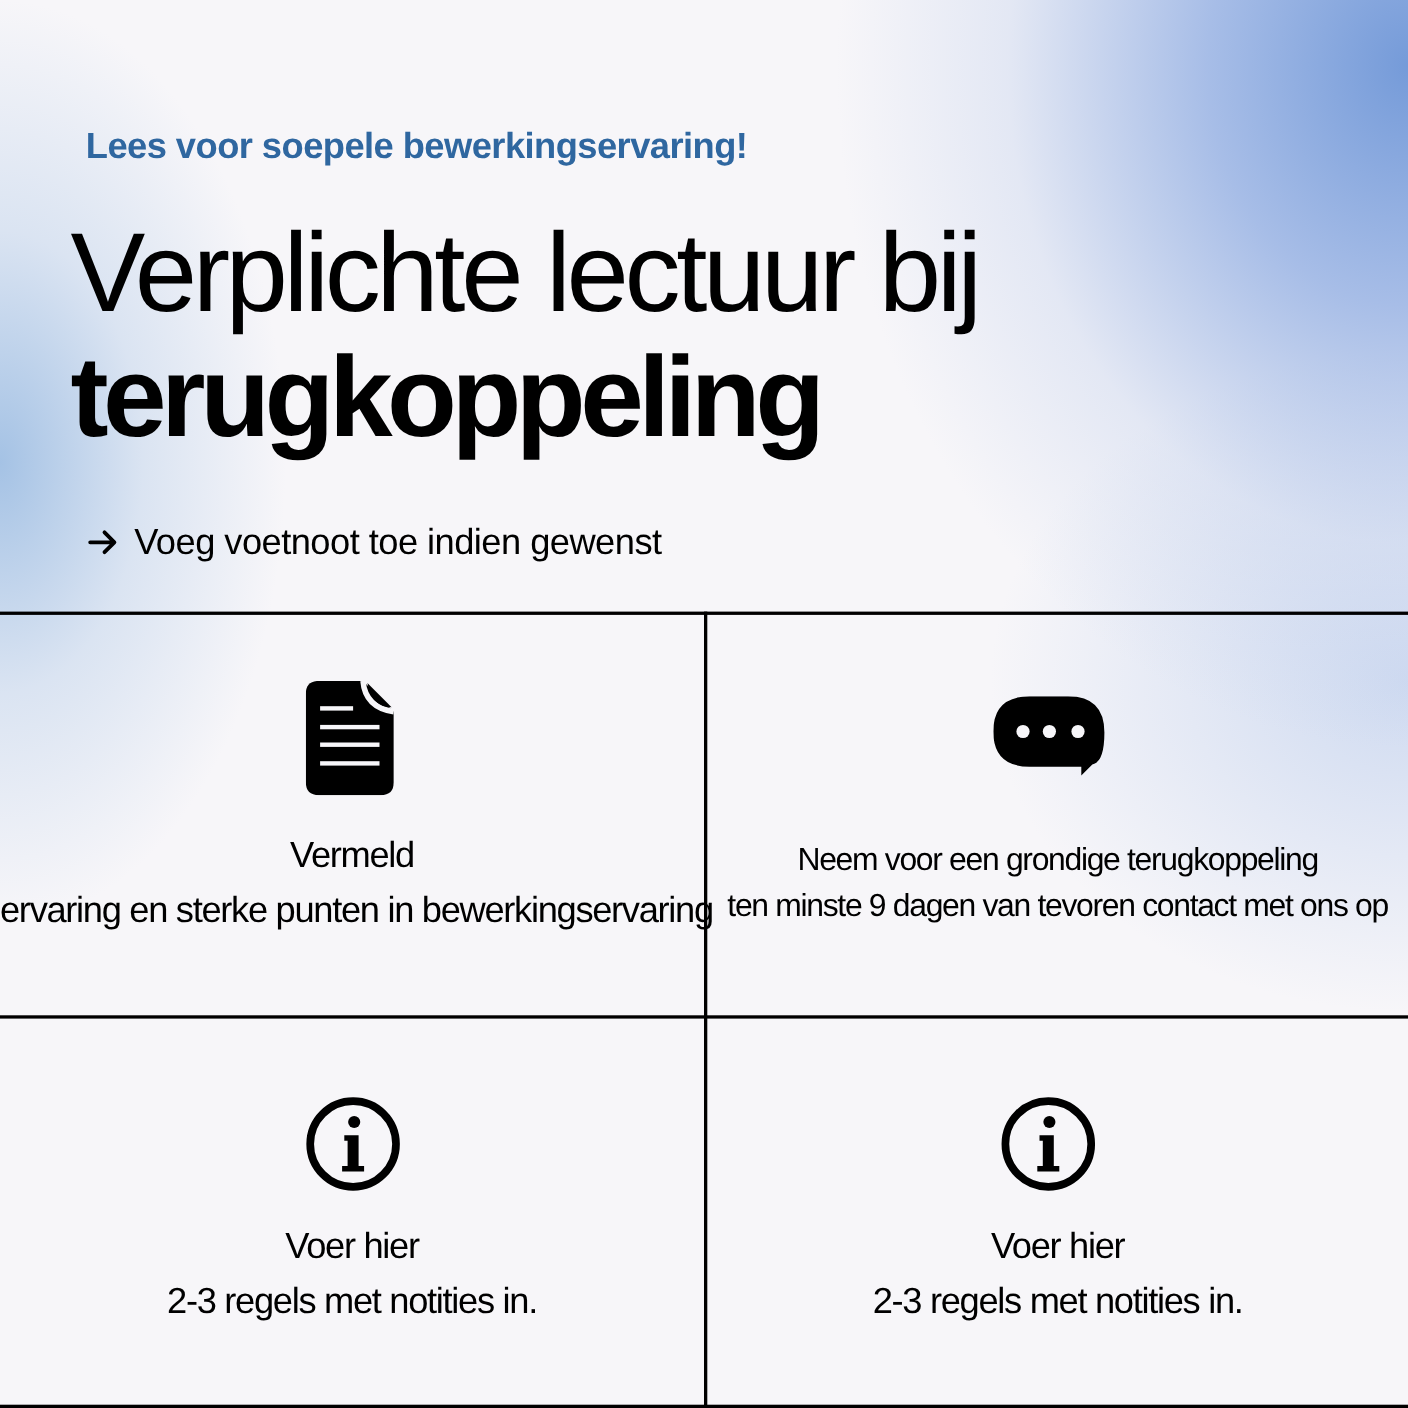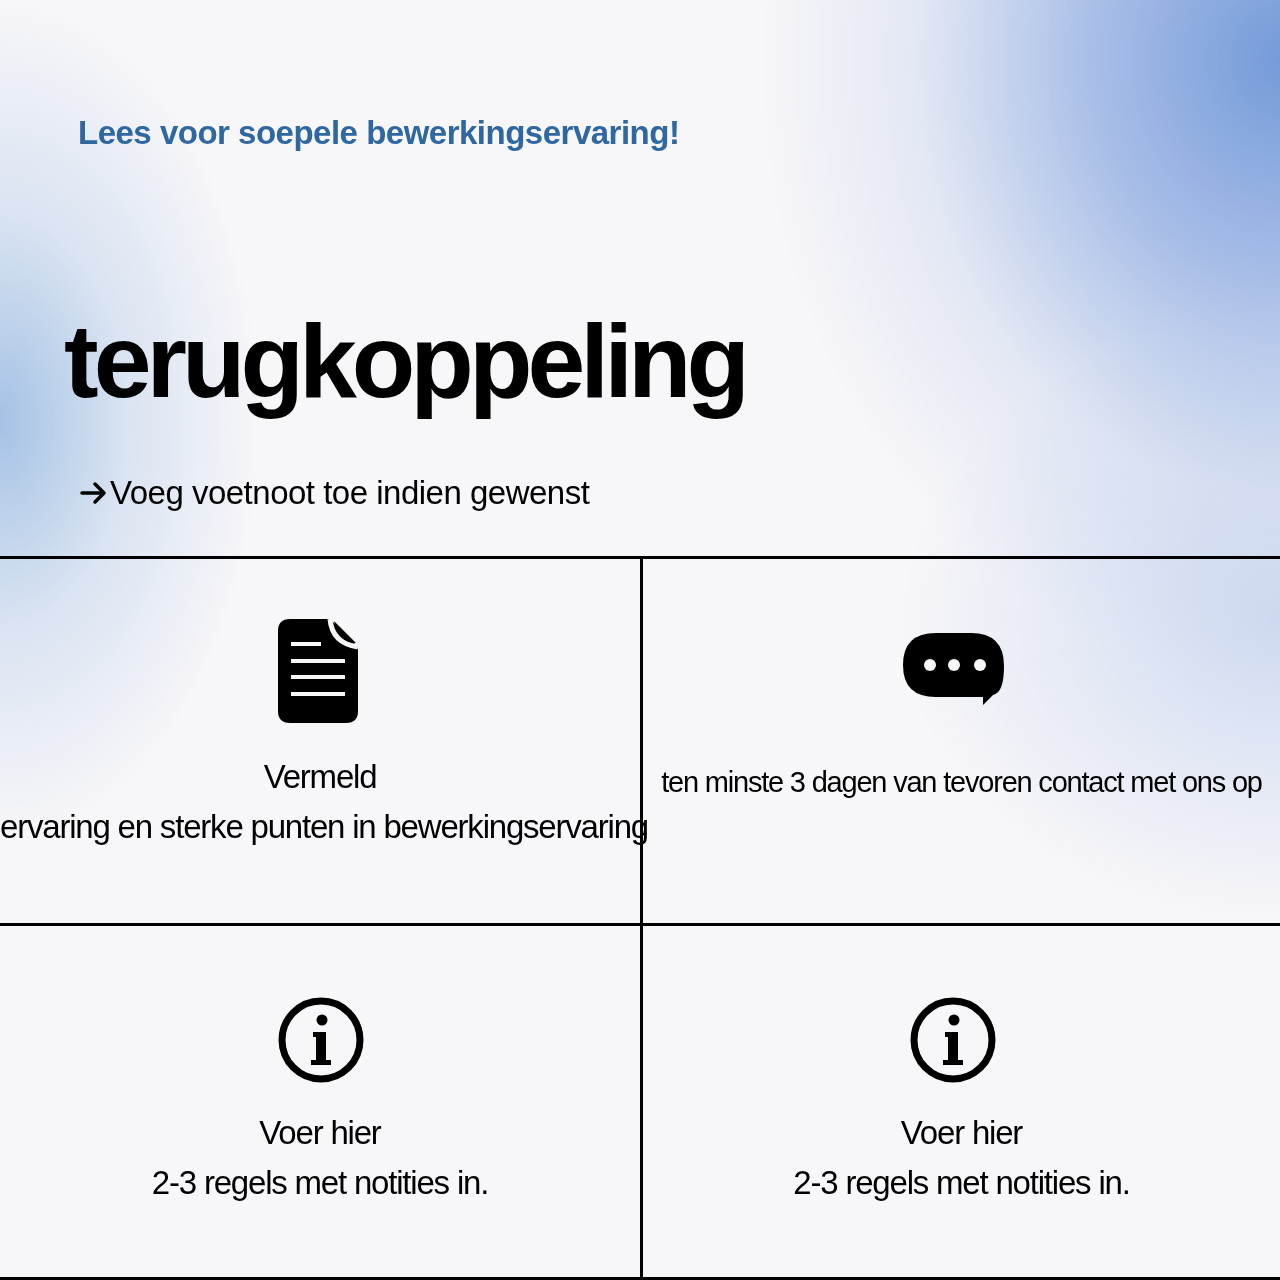--- a/index.html
+++ b/index.html
@@ -26,21 +26,21 @@
     .title-light {
       position: absolute; left: 64px; top: 160px;
       font-size: 102px; font-weight: 400; letter-spacing: -4px; line-height: 1.1;
     }
     .title-bold {
       position: absolute; left: 64px; top: 272px;
       font-size: 104px; font-weight: 700; letter-spacing: -5px; line-height: 1.1;
     }
     .footnote {
       position: absolute; left: 78px; top: 442px;
-      display: flex; align-items: center; 
+      display: flex; align-items: center; gap: 12px;
       font-size: 33px; letter-spacing: -0.5px;
     }
     .footnote .arrow { width: 32px; height: 32px; }
     .grid {
       position: absolute; left: 0; top: 556px; width: 1280px; height: 724px;
       border-top: 3px solid #000;
     }
     .hline { position: absolute; left: 0; top: 923px; width: 1280px; height: 3px; background: #000; }
     .vline { position: absolute; left: 640px; top: 556px; width: 3px; height: 724px; background: #000; }
     .bline { position: absolute; left: 0; top: 1277px; width: 1280px; height: 3px; background: #000; }
@@ -49,20 +49,21 @@
     .cell .text { position: absolute; width: 100%; left: 0; font-size: 33px; letter-spacing: -1.2px; line-height: 50px; white-space: nowrap; }
     .cell.c2 .text { font-size: 29px; line-height: 42px; }
   </style>
 </head>
 <body>
 
 <div class="bg"></div>
 
 <div class="header">
   <div class="eyebrow">Lees voor soepele bewerkingservaring!</div>
+  <div class="title-light">Verplichte lectuur bij</div>
   <div class="title-bold">terugkoppeling</div>
   <div class="footnote">
     <svg class="arrow" viewBox="0 0 32 32">
       <path d="M4 16 H26 M17 7 L26 16 L17 25" stroke="#000" stroke-width="3.5" fill="none" stroke-linecap="round" stroke-linejoin="round"></path>
     </svg>
     <span>Voeg voetnoot toe indien gewenst</span>
   </div>
 </div>
 
 <div class="grid"></div>
@@ -87,21 +88,22 @@
 </div>
 
 <div class="cell c2" style="left:643px;top:559px;width:637px;height:364px;">
   <svg class="icon" viewBox="0 0 102 74" style="left:260px;top:74px;width:102px;height:74px;">
     <path d="M33 0 H68 Q101 0 101 33 Q101 60 90 62 L80 72 V64 H33 Q0 64 0 32 Q0 0 33 0 Z" fill="#000"></path>
     <circle cx="27" cy="32" r="6" fill="#f7f6f9"></circle>
     <circle cx="51" cy="32" r="6" fill="#f7f6f9"></circle>
     <circle cx="77" cy="32" r="6" fill="#f7f6f9"></circle>
   </svg>
   <div class="text" style="top:202px;">
-    <div>ten minste 3 dagen van tevoren contact met ons op</div>
+    <div>Neem voor een grondige terugkoppeling</div>
+    <div>ten minste 9 dagen van tevoren contact met ons op</div>
   </div>
 </div>
 
 <div class="cell c3" style="left:0;top:926px;width:640px;height:351px;">
   <svg class="icon" viewBox="0 0 88 88" style="left:277px;top:70px;width:88px;height:88px;">
     <circle cx="44" cy="44" r="39" fill="none" stroke="#000" stroke-width="7"></circle>
     <circle cx="45" cy="24" r="5.5" fill="#000"></circle>
     <path d="M36 36 H49 V64 H54 V69 H34 V64 H39 V41 H36 Z" fill="#000"></path>
   </svg>
   <div class="text" style="top:182px;">

